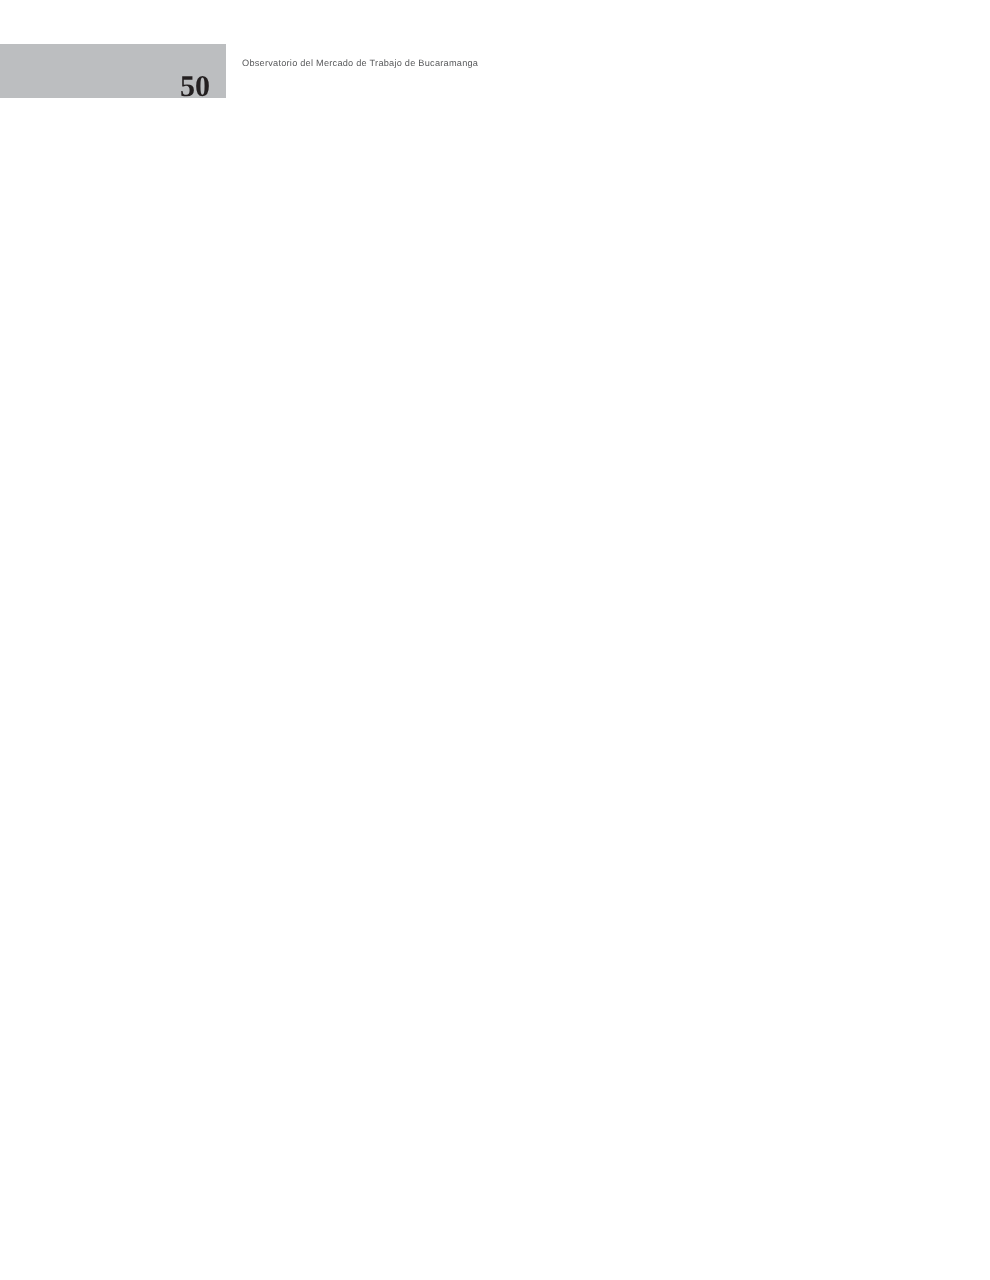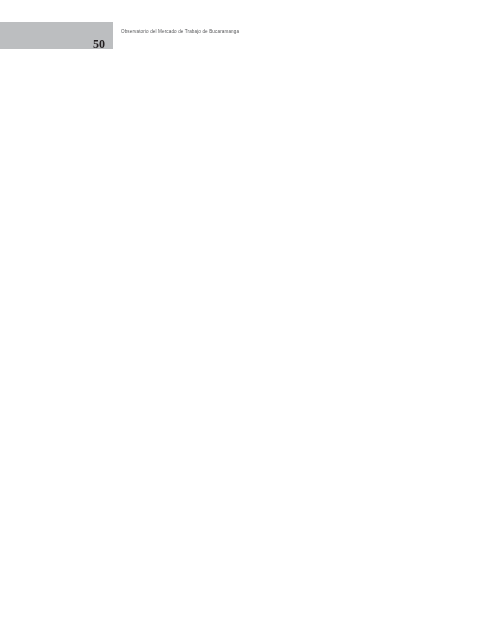--- a/index.html
+++ b/index.html
@@ -2,21 +2,21 @@
 <html><head>
 <meta charset="utf-8">
 <title>Documento</title>
 <style>
   html,body{margin:0;padding:0;}
   body{width:495px;height:640px;background:#ffffff;font-family:"Liberation Sans",sans-serif;color:#231f20;overflow:hidden;}
   .page{position:relative;width:495px;height:640px;}
   
   .hdr-box{position:absolute;left:0;top:22px;width:113px;height:27px;background:#bcbec0;}
   .hdr-pageno{position:absolute;left:0;top:22px;width:105px;height:44px;display:flex;align-items:center;justify-content:flex-end;
-      font-family:"Liberation Serif",serif;font-weight:bold;font-size:12px;color:#231f20;}
+      font-family:"Liberation Serif",serif;font-weight:bold;font-size:15px;color:#231f20;}
   .hdr-title{position:absolute;left:121px;top:29px;font-family:"Liberation Sans",sans-serif;font-size:4.6px;color:#58595b;letter-spacing:.12px;}
 </style>
 </head>
 <body>
 
 <div class="page">
   <div class="hdr-box"></div>
   <div class="hdr-pageno">50</div>
   <div class="hdr-title">Observatorio del Mercado de Trabajo de Bucaramanga</div>
 </div>

